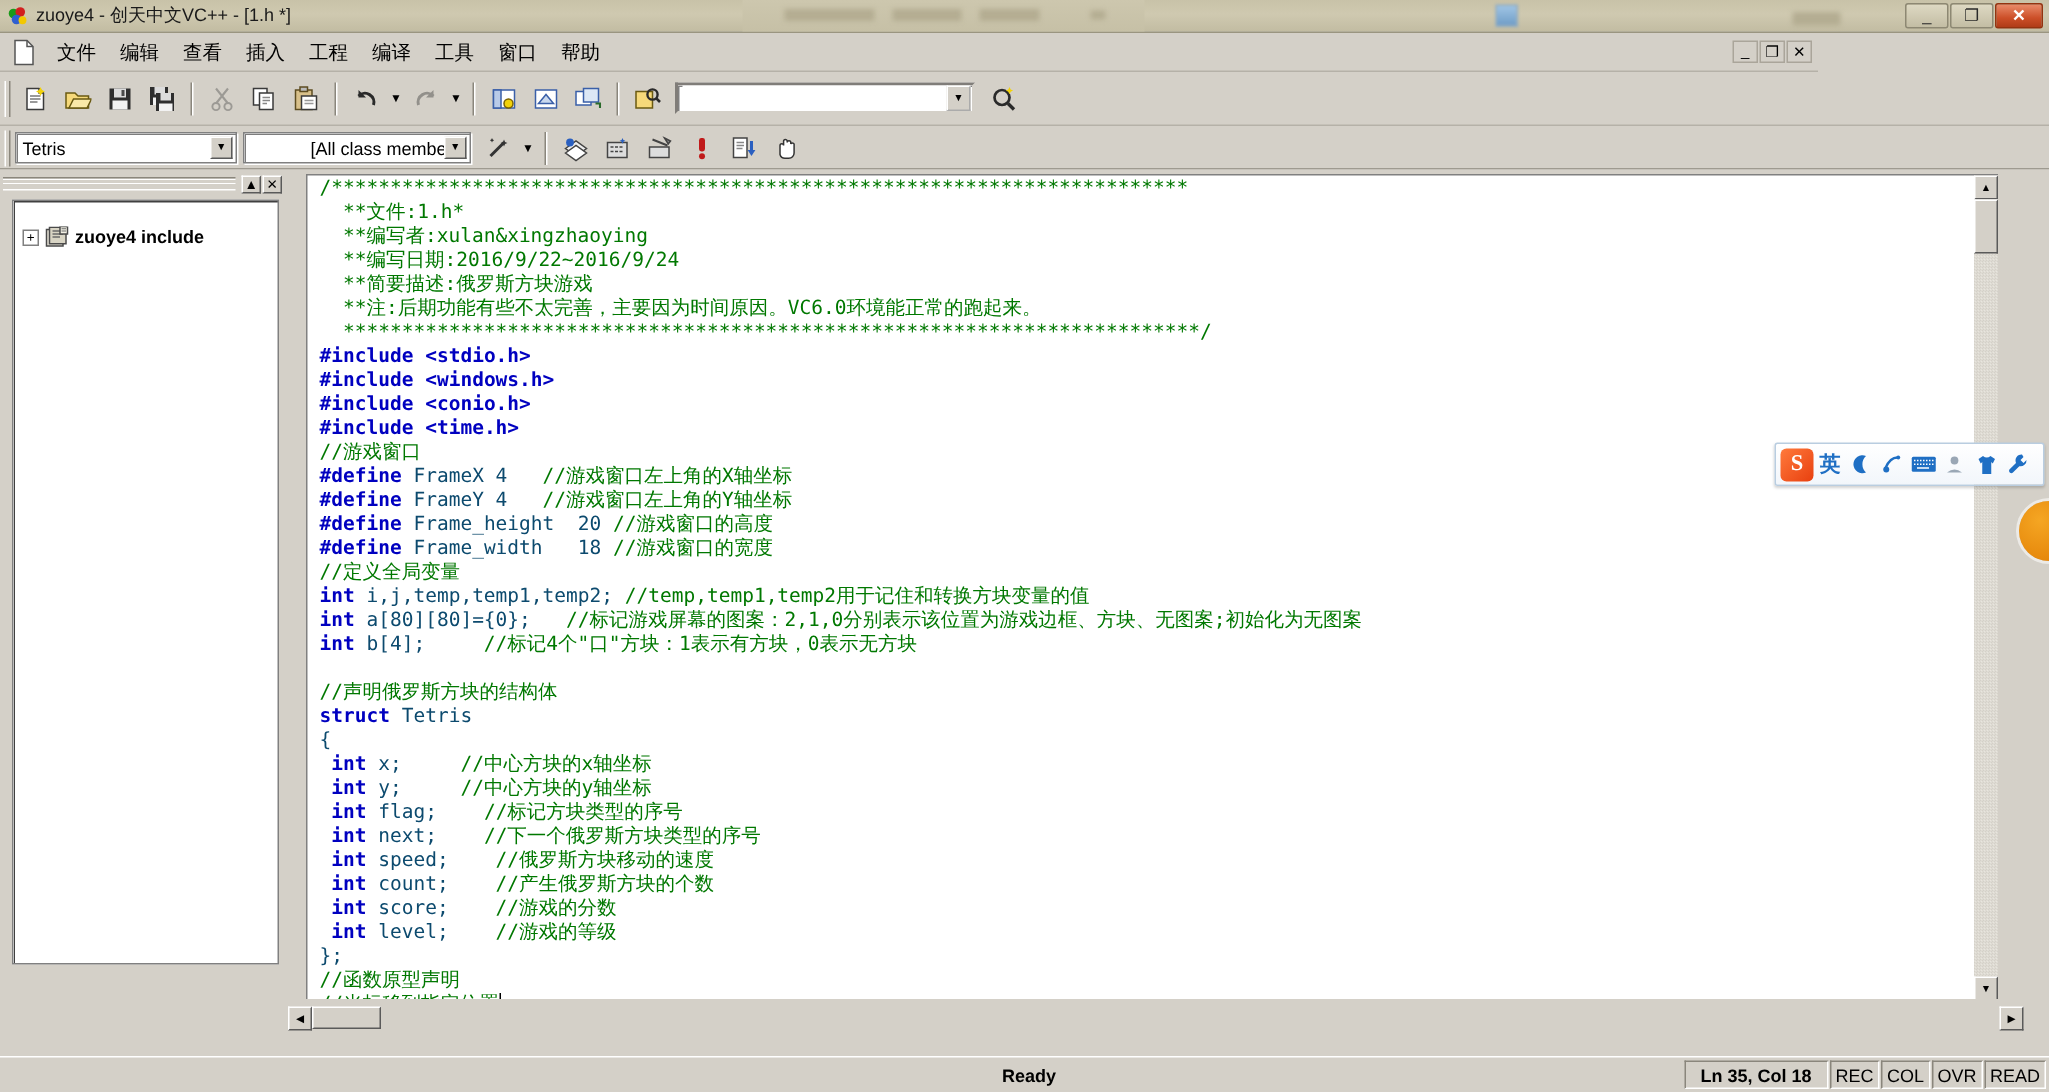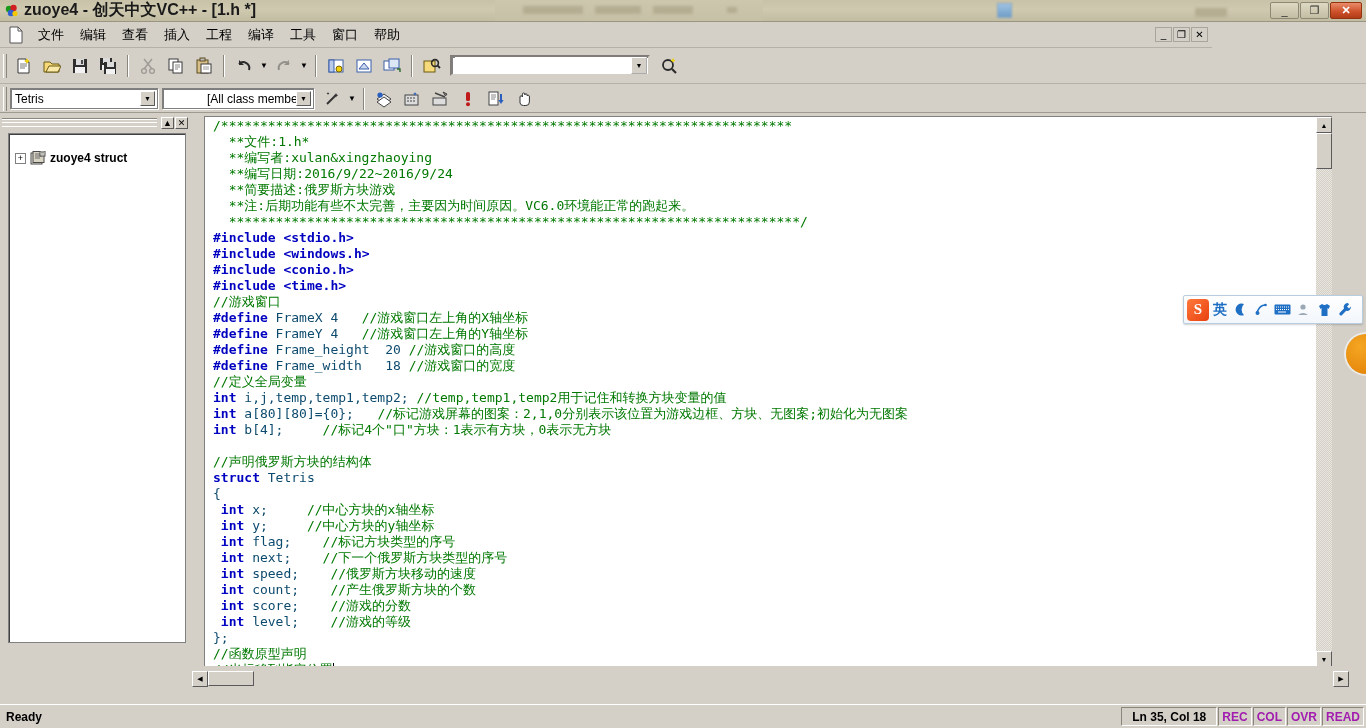--- a/index.html
+++ b/index.html
@@ -14,21 +14,21 @@
   .titlebar{
     position:absolute; left:0; top:0; width:1366px; height:22px;
     background:linear-gradient(to bottom,#c8c2a8 0%, #cfc9b0 45%, #c2bca2 100%);
     border-bottom:1px solid #9a9580;
     display:flex; align-items:center;
   }
   .tb-icon{
     width:16px;height:16px;margin:0 4px 0 4px;flex:0 0 auto;position:relative;
   }
   .tb-title{
-    font-size:16px; color:#1a1a1a; font-weight:700; white-space:nowrap;
+    font-size:12px; color:#1a1a1a; font-weight:400; white-space:nowrap;
     font-family:"Liberation Sans", sans-serif;
   }
   .tb-obscured{
     position:absolute; left:495px; top:0px; width:268px; height:21px;
     background:linear-gradient(to bottom,#cdc7ae,#c6c0a6);
   }
   .tb-ob-icon{
     position:absolute;left:502px;top:3px;width:15px;height:15px;
     background:linear-gradient(#9fc4e4,#6f9cc6); border:1px solid #8aa9c4;
     filter:blur(1.1px);
@@ -181,34 +181,34 @@
   }
   .hthumb{
     position:absolute;left:16px;top:0;width:46px;height:15px;background:#d4d0c8;
     border-top:1px solid #fff;border-left:1px solid #fff;
     border-right:1px solid #5a5a5a;border-bottom:1px solid #5a5a5a;
   }
 
   
   .statusbar{
     position:absolute;left:0;bottom:0;width:1366px;height:24px;background:#d4d0c8;
-    border-top:1px solid #fff; display:flex;align-items:center;
+    border-top:1px solid #fff; display:flex;align-items:center;justify-content:center;
   }
   .st-ready{
     margin-left:6px; font-size:12px;color:#000;font-weight:700;
     font-family:"Liberation Sans",sans-serif;
   }
   .st-right{ position:absolute;right:2px;top:2px;display:flex;align-items:stretch;height:19px;}
   .st-cell{
     border:1px solid; border-color:#8a867c #fff #fff #8a867c;
     display:flex;align-items:center;justify-content:center;
     font-size:12px;color:#000;padding:0 6px;margin-left:1px;font-weight:700;
     font-family:"Liberation Sans",sans-serif;
   }
-  .st-cell.dim{ color:#a21caf; font-weight:700; min-width:32px; padding:0 3px;}
+  .st-cell.dim{ color:#000000; font-weight:400; min-width:32px; padding:0 3px;}
 
   
   .ime{
     position:absolute; left:1183px; top:295px; width:180px; height:29px;
     background:linear-gradient(to bottom,#ffffff,#f2f6fb);
     border:1px solid #b9cde0; border-radius:2px;
     display:flex; align-items:center; gap:3px; padding:0 3px;
     box-shadow:0 1px 2px rgba(0,0,0,.18);
   }
   .ime-logo{
@@ -486,21 +486,21 @@
         <div class="tree-plus">+</div>
         <div class="tree-icon">
           <svg width="16" height="15" viewBox="0 0 16 15">
             <rect x="1" y="2" width="11" height="11" fill="#e8e4d8" stroke="#4a4a4a"></rect>
             <rect x="3" y="0.5" width="11" height="11" fill="#d8d4c4" stroke="#4a4a4a"></rect>
             <path d="M5 3h7M5 5h7M5 7h5" stroke="#6a6a6a"></path>
             <rect x="10" y="0" width="5" height="5" fill="#f2f0e4" stroke="#4a4a4a"></rect>
             <path d="M11 1.5h3M11 3h3" stroke="#6a6a6a" stroke-width=".7"></path>
           </svg>
         </div>
-        <span class="tree-label">zuoye4 struct</span>
+        <span class="tree-label">zuoye4 include</span>
       </div>
     </div>
 
   </div>
 
   <div class="editor-frame">
     <div class="editor">
       <div class="code" id="code-host"><div><span class="c-com">/*************************************************************************</span></div><div><span class="c-com">  **文件:1.h*</span></div><div><span class="c-com">  **编写者:xulan&amp;xingzhaoying</span></div><div><span class="c-com">  **编写日期:2016/9/22~2016/9/24</span></div><div><span class="c-com">  **简要描述:俄罗斯方块游戏</span></div><div><span class="c-com">  **注:后期功能有些不太完善，主要因为时间原因。VC6.0环境能正常的跑起来。</span></div><div><span class="c-com">  *************************************************************************/</span></div><div><span class="c-pre">#include</span><span class="c-plain"> </span><span class="c-pre">&lt;stdio.h&gt;</span></div><div><span class="c-pre">#include</span><span class="c-plain"> </span><span class="c-pre">&lt;windows.h&gt;</span></div><div><span class="c-pre">#include</span><span class="c-plain"> </span><span class="c-pre">&lt;conio.h&gt;</span></div><div><span class="c-pre">#include</span><span class="c-plain"> </span><span class="c-pre">&lt;time.h&gt;</span></div><div><span class="c-com">//游戏窗口</span></div><div><span class="c-pre">#define</span><span class="c-plain"> FrameX 4   </span><span class="c-com">//游戏窗口左上角的X轴坐标</span></div><div><span class="c-pre">#define</span><span class="c-plain"> FrameY 4   </span><span class="c-com">//游戏窗口左上角的Y轴坐标</span></div><div><span class="c-pre">#define</span><span class="c-plain"> Frame_height  20 </span><span class="c-com">//游戏窗口的高度</span></div><div><span class="c-pre">#define</span><span class="c-plain"> Frame_width   18 </span><span class="c-com">//游戏窗口的宽度</span></div><div><span class="c-com">//定义全局变量</span></div><div><span class="c-kw">int</span><span class="c-plain"> i,j,temp,temp1,temp2; </span><span class="c-com">//temp,temp1,temp2用于记住和转换方块变量的值</span></div><div><span class="c-kw">int</span><span class="c-plain"> a[80][80]={0};   </span><span class="c-com">//标记游戏屏幕的图案：2,1,0分别表示该位置为游戏边框、方块、无图案;初始化为无图案</span></div><div><span class="c-kw">int</span><span class="c-plain"> b[4];     </span><span class="c-com">//标记4个"口"方块：1表示有方块，0表示无方块</span></div><div><span class="c-plain"></span></div><div><span class="c-com">//声明俄罗斯方块的结构体</span></div><div><span class="c-kw">struct</span><span class="c-plain"> Tetris</span></div><div><span class="c-plain">{</span></div><div><span class="c-plain"> </span><span class="c-kw">int</span><span class="c-plain"> x;     </span><span class="c-com">//中心方块的x轴坐标</span></div><div><span class="c-plain"> </span><span class="c-kw">int</span><span class="c-plain"> y;     </span><span class="c-com">//中心方块的y轴坐标</span></div><div><span class="c-plain"> </span><span class="c-kw">int</span><span class="c-plain"> flag;    </span><span class="c-com">//标记方块类型的序号</span></div><div><span class="c-plain"> </span><span class="c-kw">int</span><span class="c-plain"> next;    </span><span class="c-com">//下一个俄罗斯方块类型的序号</span></div><div><span class="c-plain"> </span><span class="c-kw">int</span><span class="c-plain"> speed;    </span><span class="c-com">//俄罗斯方块移动的速度</span></div><div><span class="c-plain"> </span><span class="c-kw">int</span><span class="c-plain"> count;    </span><span class="c-com">//产生俄罗斯方块的个数</span></div><div><span class="c-plain"> </span><span class="c-kw">int</span><span class="c-plain"> score;    </span><span class="c-com">//游戏的分数</span></div><div><span class="c-plain"> </span><span class="c-kw">int</span><span class="c-plain"> level;    </span><span class="c-com">//游戏的等级</span></div><div><span class="c-plain">};</span></div><div><span class="c-com">//函数原型声明</span></div><div><span class="c-com">//光标移到指定位置</span><span class="caret"></span></div></div>
 
       <div class="vscroll">

